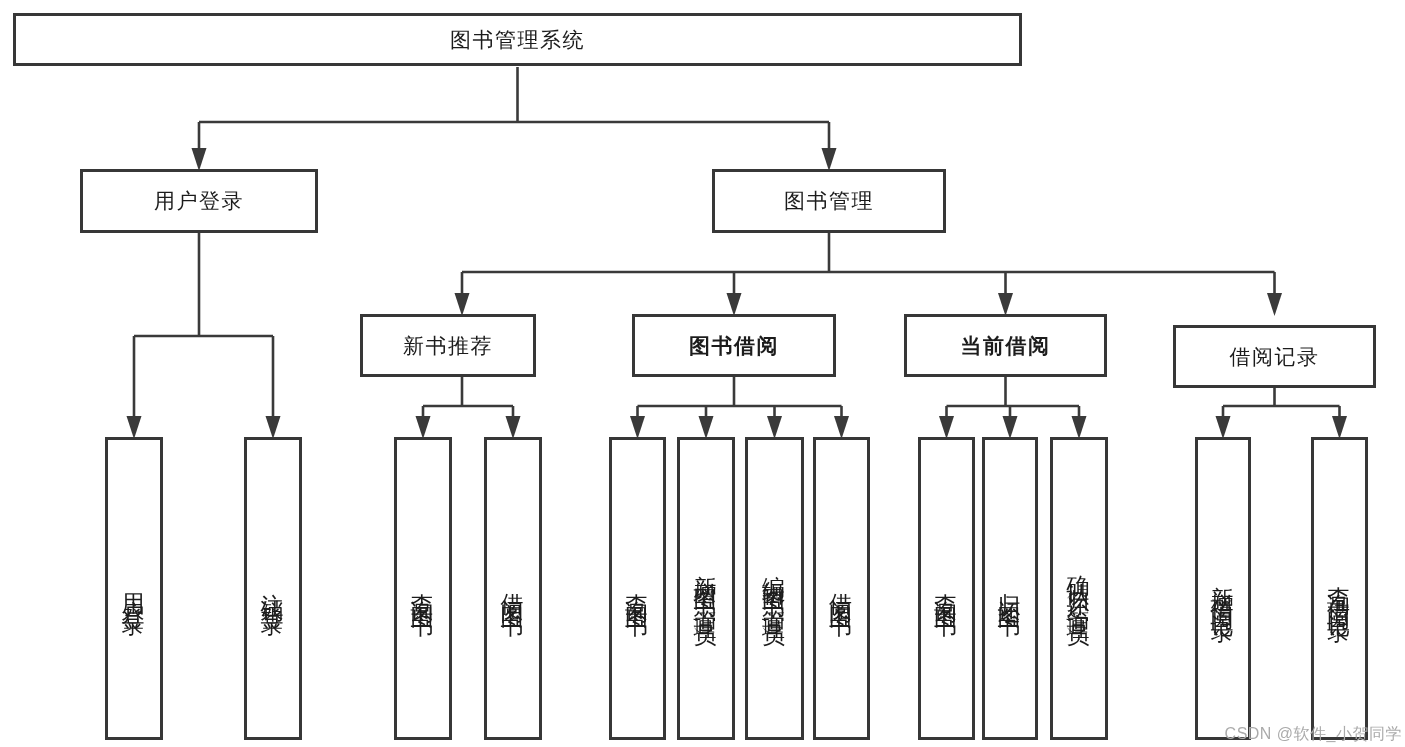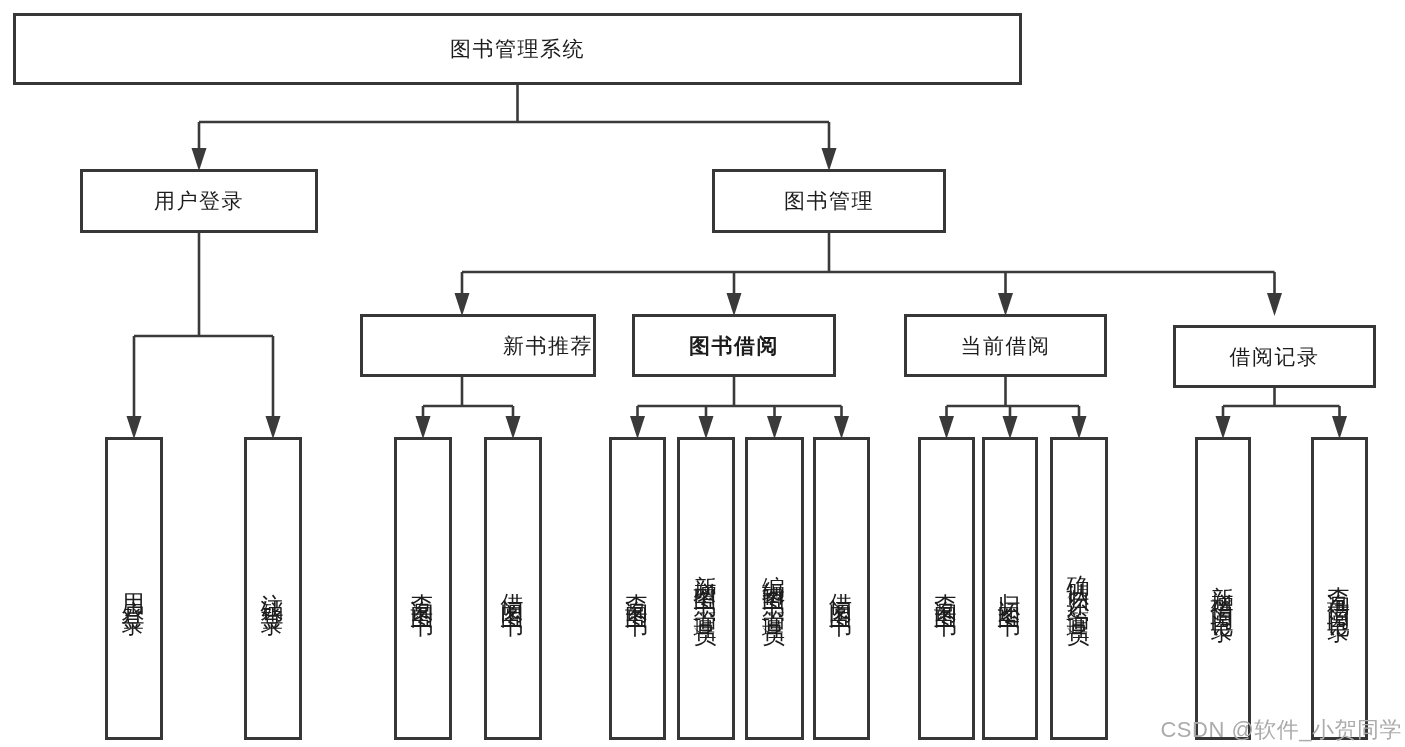--- a/index.html
+++ b/index.html
@@ -20,21 +20,21 @@
     color:var(--text-color,#1c1c1c);
     white-space:nowrap;
   }
   .node.horizontal .node-label{font-size:21px;letter-spacing:1.5px;}
   .node.vertical .node-label{
     writing-mode:vertical-rl;text-orientation:mixed;
     font-size:23px;letter-spacing:7px;
   }
   .watermark{
     position:absolute;right:3px;bottom:2px;z-index:2;
-    font-size:22px;color:var(--wm-color,#ababab);
+    font-size:16px;color:var(--wm-color,#ababab);
     letter-spacing:0.5px;
   }
 </style>
 </head>
 <body>
 
 <div id="stage">
   <svg id="connectors" width="1405" height="747">
       <line x1="517.5" y1="67" x2="517.5" y2="122" stroke="#3a3a3a" stroke-width="2.6"></line>
       <line x1="199" y1="122" x2="829" y2="122" stroke="#3a3a3a" stroke-width="2.6"></line>
@@ -84,36 +84,36 @@
       <polygon points="1071.5,416 1086.5,416 1079,439" fill="#3a3a3a"></polygon>
       <line x1="1274.5" y1="376" x2="1274.5" y2="406" stroke="#3a3a3a" stroke-width="2.6"></line>
       <line x1="1223" y1="406" x2="1339.5" y2="406" stroke="#3a3a3a" stroke-width="2.6"></line>
       <line x1="1223" y1="406" x2="1223" y2="418" stroke="#3a3a3a" stroke-width="2.6"></line>
       <polygon points="1215.5,416 1230.5,416 1223,439" fill="#3a3a3a"></polygon>
       <line x1="1339.5" y1="406" x2="1339.5" y2="418" stroke="#3a3a3a" stroke-width="2.6"></line>
       <polygon points="1332,416 1347,416 1339.5,439" fill="#3a3a3a"></polygon>
     </svg>
 
   <div class="watermark">CSDN @软件_小贺同学</div>
-<div class="node horizontal" style="left: 13px; top: 13px; width: 1009px; height: 72px;">
+<div class="node horizontal" style="left: 13px; top: 13px; width: 1009px; height: 53px;">
       <span class="node-label">图书管理系统</span>
     </div>
     <div class="node horizontal" style="left: 80px; top: 169px; width: 238px; height: 64px;">
       <span class="node-label">用户登录</span>
     </div>
     <div class="node horizontal" style="left: 712px; top: 169px; width: 234px; height: 64px; text-align: right;">
       <span class="node-label">图书管理</span>
     </div>
-    <div class="node horizontal" style="left: 360px; top: 314px; width: 236px; height: 63px; justify-content: flex-end;">
+    <div class="node horizontal" style="left: 360px; top: 314px; width: 176px; height: 63px;">
       <span class="node-label">新书推荐</span>
     </div>
     <div class="node horizontal" style="left: 632px; top: 314px; width: 204px; height: 63px; font-weight: bold;">
       <span class="node-label">图书借阅</span>
     </div>
-    <div class="node horizontal" style="left: 904px; top: 314px; width: 203px; height: 63px;">
+    <div class="node horizontal" style="left: 904px; top: 314px; width: 203px; height: 63px; font-weight: bold;">
       <span class="node-label">当前借阅</span>
     </div>
     <div class="node horizontal" style="left: 1173px; top: 314px; width: 203px; height: 63px; margin-top: 11px;">
       <span class="node-label">借阅记录</span>
     </div>
     <div class="node vertical" style="left: 105px; top: 437px; width: 58px; height: 303px;">
       <span class="node-label">用户登录</span>
     </div>
     <div class="node vertical" style="left: 244px; top: 437px; width: 58px; height: 303px;">
       <span class="node-label">注销登录</span>

